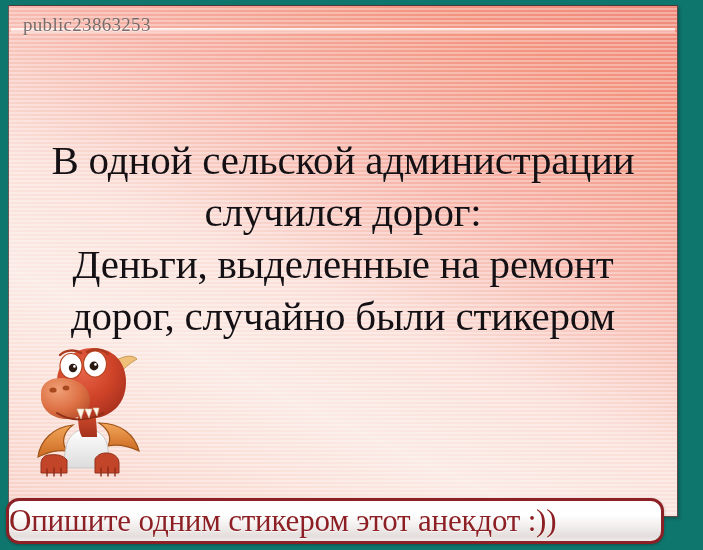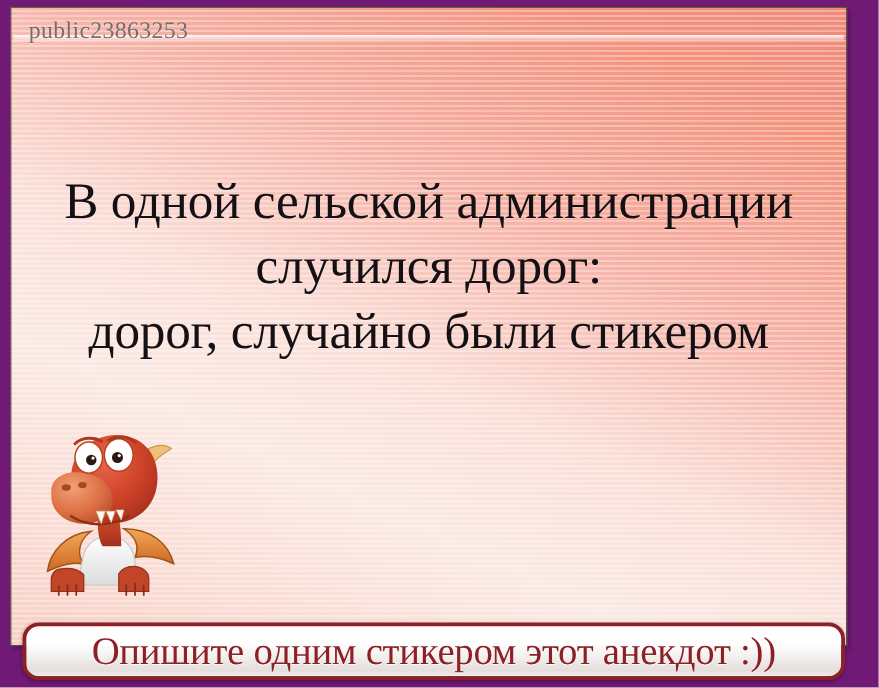--- a/index.html
+++ b/index.html
@@ -11,21 +11,21 @@
     width: 703px;
     height: 550px;
     overflow: hidden;
     font-family: "Liberation Serif", "DejaVu Serif", serif;
   }
 
   #stage {
     position: relative;
     width: 703px;
     height: 550px;
-    background: #701a75;
+    background: #0f766e;
     overflow: hidden;
   }
 
   
   .card {
     position: absolute;
     left: 8px;
     top: 5px;
     width: 670px;
     height: 512px;
@@ -102,37 +102,36 @@
     left: 18px;
     bottom: 38px;
     width: 118px;
     height: 145px;
     pointer-events: none;
   }
 
   
   .banner {
     position: absolute;
-    left: 18px;
+    left: 6px;
     top: 498px;
     width: 658px;
     height: 46px;
     box-sizing: border-box;
     border: 3px solid #8d2025;
     border-radius: 13px;
     background: linear-gradient(to bottom,
         #fdfdfd 0%,
         #ffffff 34%,
         #f2efee 62%,
         #e4dedc 88%,
         #efeceb 100%);
     box-shadow: 0 1px 3px rgba(0,0,0,0.3), inset 0 1px 0 rgba(255,255,255,0.9);
     display: flex;
     align-items: center;
-    justify-content: center;
   }
   .banner-label {
     font-family: "Liberation Serif", "DejaVu Serif", serif;
     font-size: 31px;
     line-height: 34px;
     color: #8d2025;
     letter-spacing: -0.2px;
     white-space: nowrap;
     text-shadow: 0 1px 0 rgba(255,255,255,0.8);
   }
@@ -143,20 +142,21 @@
 <div id="stage">
 
   <div class="card">
     <div class="card-topsheen"></div>
 
     <div class="watermark">public23863253</div>
 
     <div class="joke">
       <span class="ln">В одной сельской администрации</span>
       <span class="ln">случился дорог:</span>
+      <span class="ln">Деньги, выделенные на ремонт</span>
       <span class="ln">дорог, случайно были стикером</span>
     </div>
 
     <svg class="dragon" viewBox="0 0 118 145">
       <defs>
         <radialGradient id="headG" cx="38%" cy="30%" r="78%">
           <stop offset="0%" stop-color="#e8654a"></stop>
           <stop offset="55%" stop-color="#cf4429"></stop>
           <stop offset="100%" stop-color="#a62f1c"></stop>
         </radialGradient>

